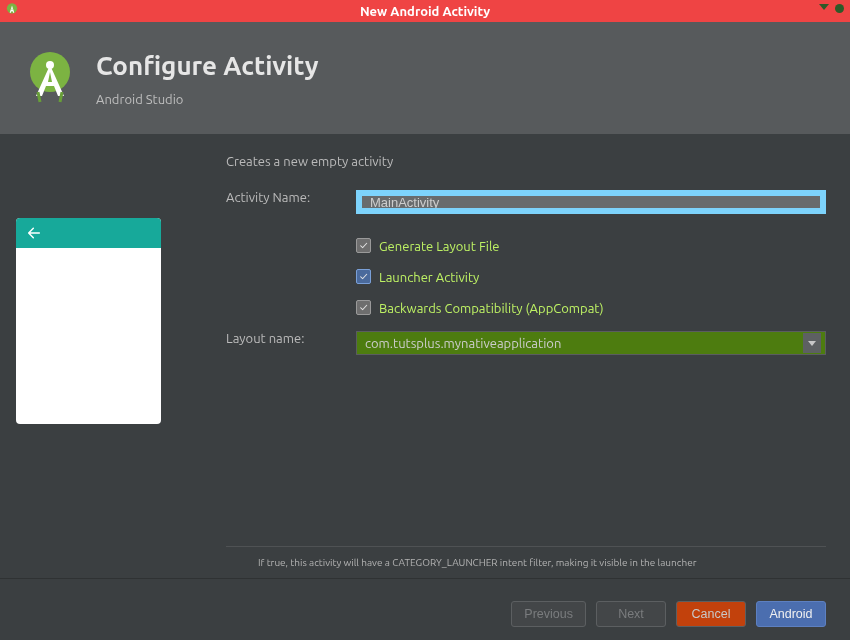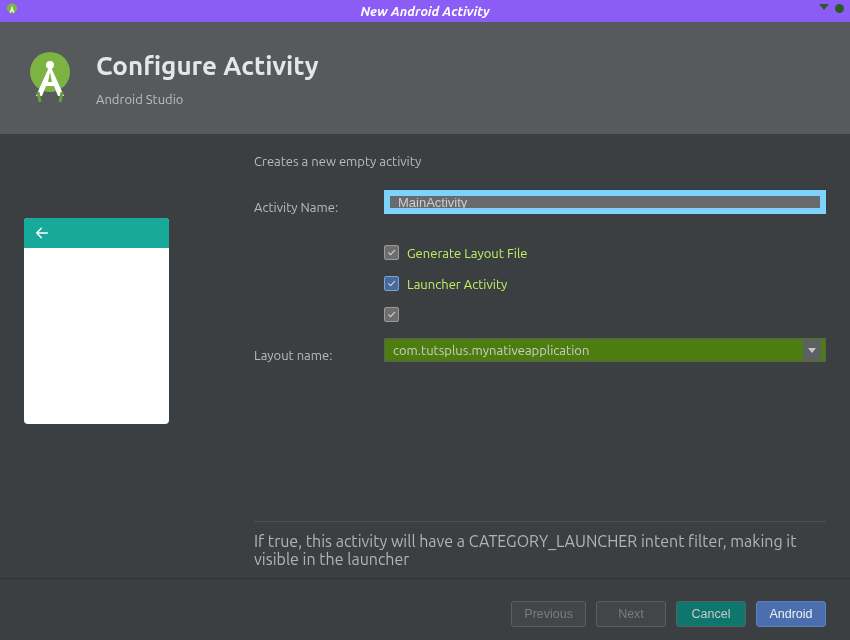--- a/index.html
+++ b/index.html
@@ -1,53 +1,53 @@
 <!DOCTYPE html>
 <html><head>
   <meta charset="utf-8">
   <style>
     * { box-sizing: border-box; margin: 0; padding: 0; }
     body { font-family: "Segoe UI", Ubuntu, sans-serif; background:#3b3f41; width:850px; height:640px; overflow:hidden; color:#bbbbbb; font-size:13px; }
 
-    .titlebar { background:#8b5cf6; height:22px; position:relative; display:flex; align-items:center; justify-content:center;font-style:italic; }
+    .titlebar { background:#ef4444; height:22px; position:relative; display:flex; align-items:center; justify-content:center; }
     .titlebar-title { color:#fff; font-weight:bold; font-size:13px; }
     .titlebar-icon { position:absolute; left:4px; top:2px; width:16px; height:16px; }
     .titlebar-right { position:absolute; right:6px; top:4px; display:flex; gap:6px; }
     .tb-caret { width:0; height:0; border-left:5px solid transparent; border-right:5px solid transparent; border-top:6px solid #2e5a28; }
     .tb-dot { width:9px; height:9px; border-radius:50%; background:#2e5a28; }
 
     .banner { background:#575a5c; height:112px; padding:14px 22px; display:flex; align-items:center; gap:18px; }
     .banner-icon { width:56px; height:56px; }
     .banner-title { color:#e6e6e6; font-size:26px; font-weight:700; }
     .banner-sub { color:#bdbdbd; font-size:13px; margin-top:12px; }
 
-    .content { height:444px; padding:20px 24px 10px 24px; display:flex; gap:60px; }
+    .content { height:444px; padding:20px 24px 10px 16px; display:flex; gap:40px; }
     .preview-col { width:170px; padding-top:64px; }
     .preview-device { width:145px; height:206px; background:#fff; border-radius:4px; overflow:hidden; }
     .preview-appbar { background:#17a99a; height:30px; display:flex; align-items:center; padding-left:10px; }
 
     .form-col { flex:1; display:flex; flex-direction:column; }
     .form-desc { color:#bbb; margin-bottom:22px; }
-    .form-row { display:flex; align-items:flex-end; margin-bottom:23px; }
+    .form-row { display:flex; align-items:flex-start; margin-bottom:16px; }
     .form-label { width:130px; color:#bbb; }
     .form-field { flex:1; }
     .text-input { width:100%; height:24px; background:#686b6d; border:6px solid #7dd3fc; color:#cdcdcd; padding:2px 8px; font-size:13px; outline:none; }
     .check-row { display:flex; align-items:center; gap:8px; margin-left:130px; margin-top:8px; margin-bottom:8px; }
     .checkbox { width:15px; height:15px; border:1px solid #9a9a9a; display:inline-flex; align-items:center; justify-content:center; border-radius:2px; cursor:pointer; }
     .checkbox.checked { background:#6e6e6e; }
     .checkbox.highlight { background:#4a6a9c; border-color:#7aa0d8; }
     .checkmark { color:#e8e8e8; font-size:11px; line-height:1; }
     .check-label { color:#bef264; }
     .dropdown { width:100%; height:24px; background:#4d7c0f; border:1px solid #5a5d5f; color:#cdcdcd; display:flex; align-items:center; justify-content:space-between; padding:0 4px 0 8px; cursor:pointer; }
     .dropdown-arrow { width:18px; height:20px; background:#5d6062; display:flex; align-items:center; justify-content:center; }
     .hint-area { margin-top:auto; border-top:1px solid #4f5254; padding-top:10px; }
-    .hint-text { color:#b3b3b3; font-size:16px; }
+    .hint-text { color:#b3b3b3; font-size:10px;margin-left:32px; }
 
     .footer { height:70px; border-top:1px solid #2f3233; display:flex; align-items:center; justify-content:flex-end; padding:16px 24px; gap:10px; }
-    .btn { min-width:70px; height:26px; border:1px solid #5c5f61; background:#0f766e; color:#c8c8c8; font-size:12.5px; border-radius:3px; cursor:pointer; padding:0 12px; }
+    .btn { min-width:70px; height:26px; border:1px solid #5c5f61; background:#c2410c; color:#c8c8c8; font-size:12.5px; border-radius:3px; cursor:pointer; padding:0 12px; }
     .btn.disabled { color:#7a7c7e; background:#434648; cursor:default; }
     .btn.primary { background:#4b6eaf; border-color:#5d80c1; color:#f0f0f0; font-weight:500; }
   </style>
 </head>
 <body>
 
 <div class="titlebar">
   <svg class="titlebar-icon" viewBox="0 0 56 56">
     <circle cx="28" cy="22" r="18" fill="#7cb342"></circle>
     <path d="M28 12 L20 38 L24 38 L26 32 L30 32 L32 38 L36 38 Z M28 20 L29.5 28 L26.5 28 Z" fill="#fff"></path>
@@ -105,20 +105,21 @@
       <span class="checkbox highlight">
           <span class="checkmark">✓</span>
         </span>
       <span class="check-label">Launcher Activity</span>
     </div>
 
     <div class="check-row">
       <span class="checkbox checked">
           <span class="checkmark">✓</span>
         </span>
+      <span class="check-label">Backwards Compatibility (AppCompat)</span>
     </div>
 
     <div class="form-row" style="margin-top:8px;">
       <div class="form-label">Layout name:</div>
       <div class="form-field">
         <div class="dropdown">
           <span>com.tutsplus.mynativeapplication</span>
           <span class="dropdown-arrow">
             <svg width="8" height="5" viewBox="0 0 8 5">
                 <path d="M0 0 L8 0 L4 5 Z" fill="#c8c8c8"></path>

